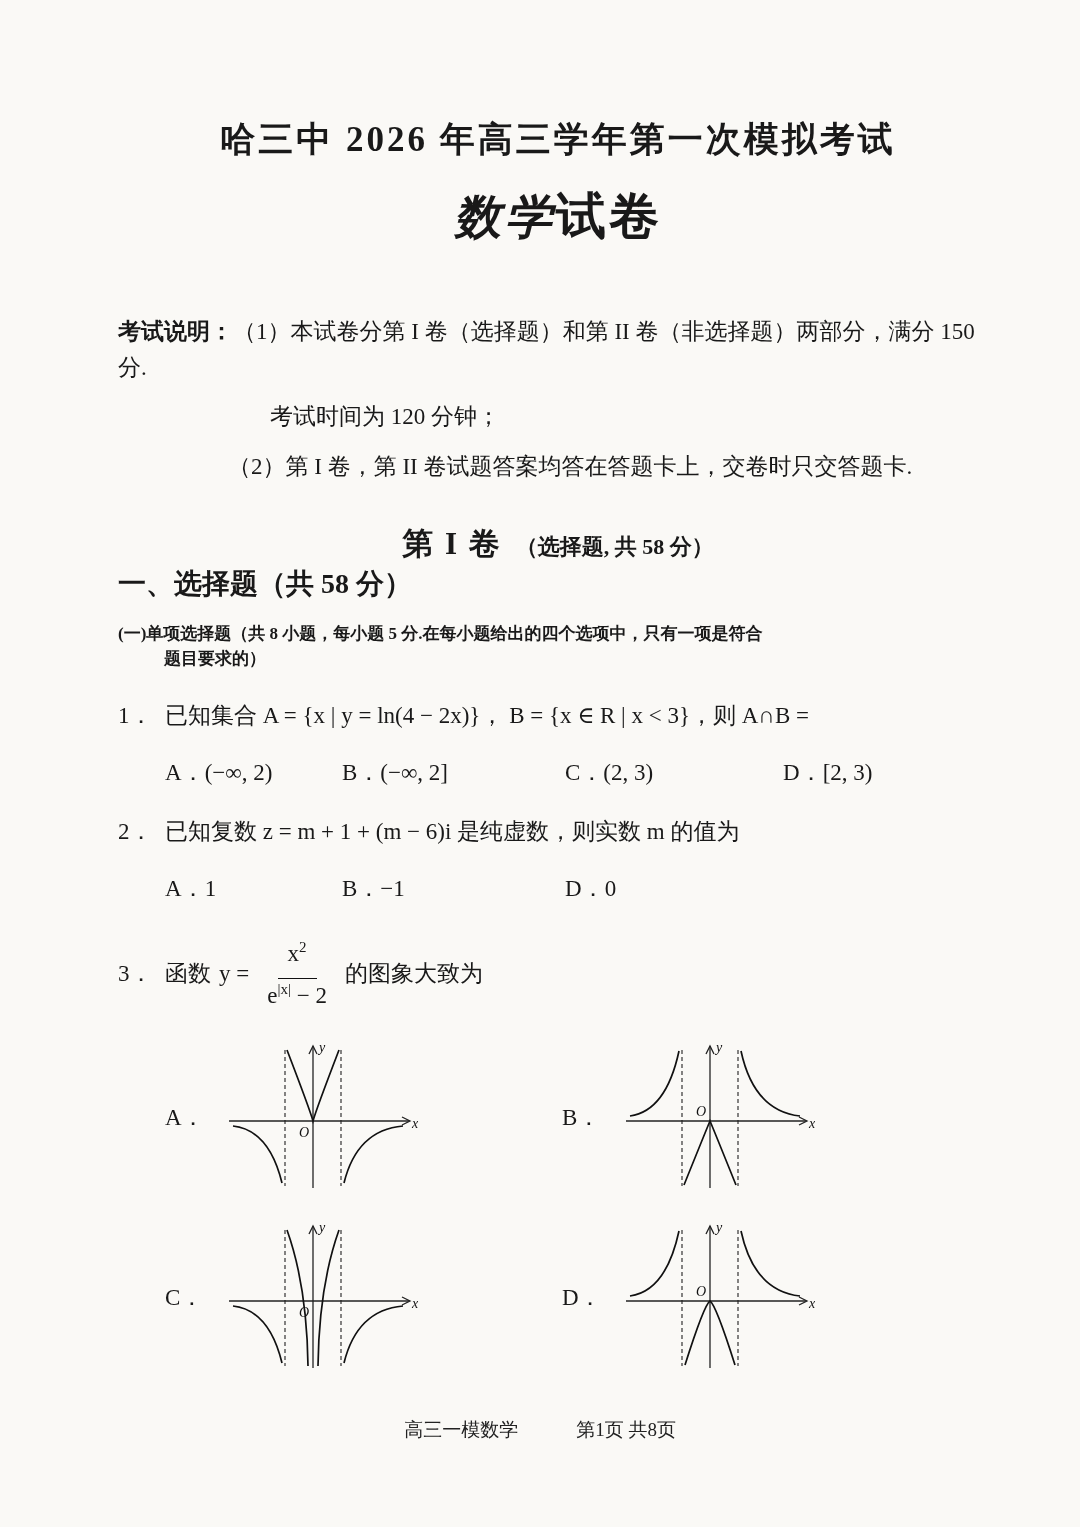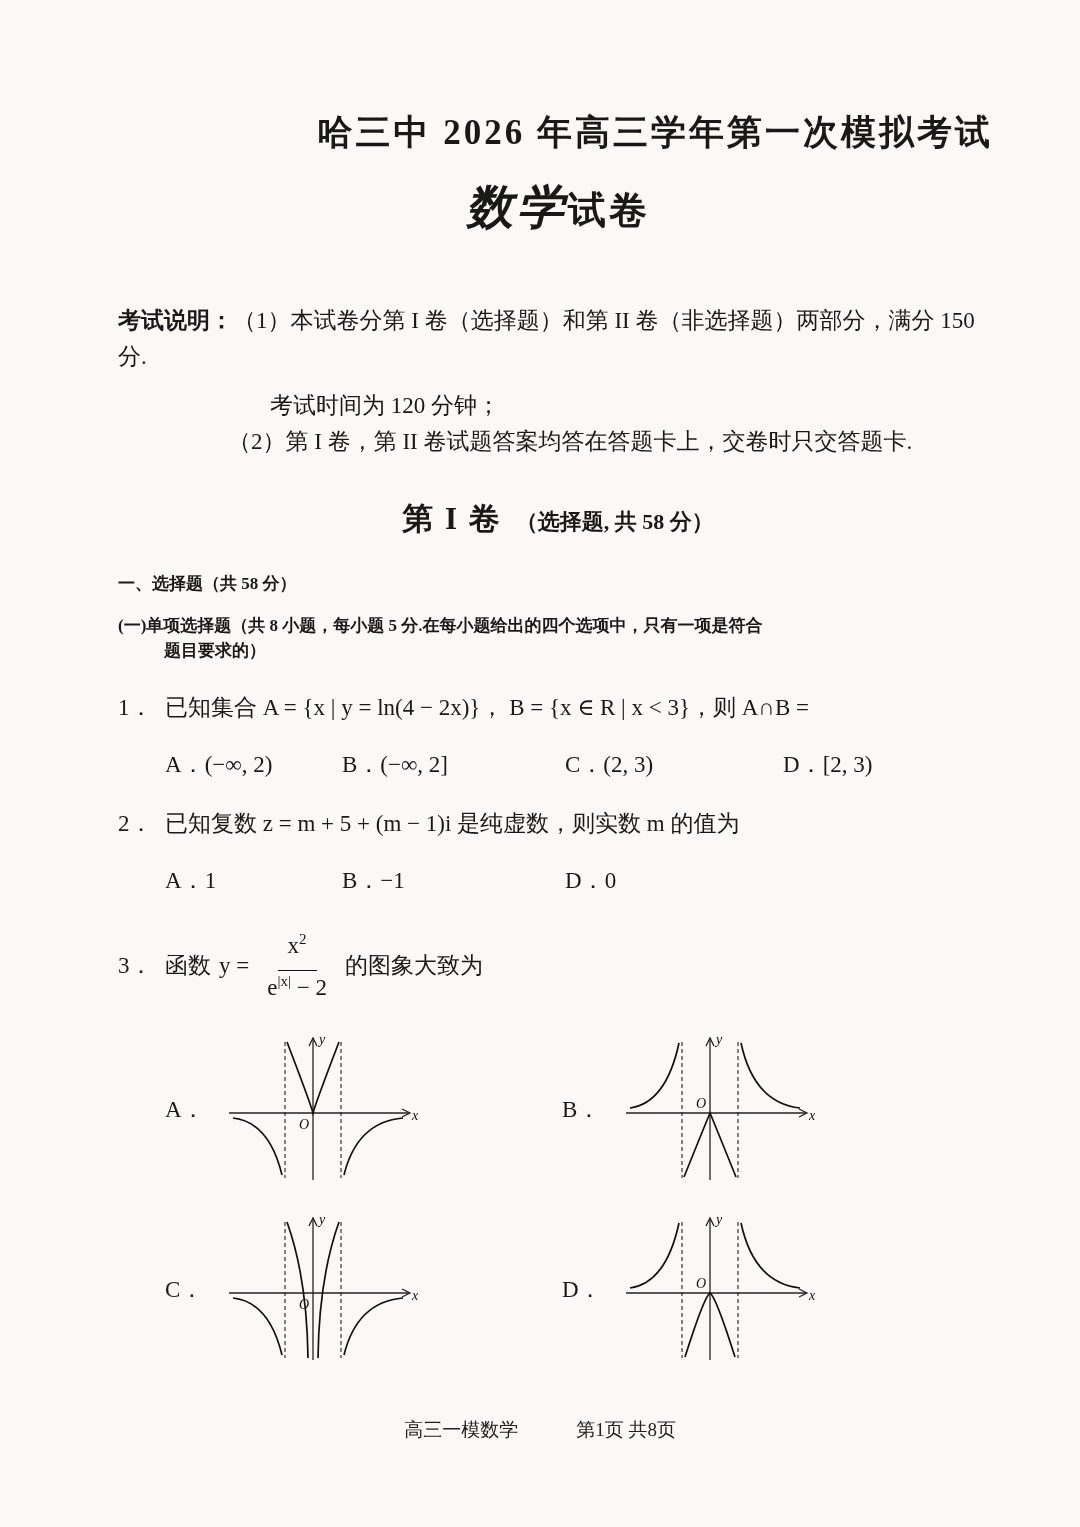--- a/index.html
+++ b/index.html
@@ -8,45 +8,45 @@
     width:1080px; height:1527px;
     margin:0 auto;
     background:#faf9f6;
     font-family:"Liberation Serif","DejaVu Serif",serif;
     color:#191919;
     box-sizing:border-box;
     padding:104px 82px 0 118px;
     overflow:hidden;
   }
   .title {
-    text-align:right;
+    text-align:center;
     font-size:35px;
     font-weight:bold;
     letter-spacing:3px;
-    margin:5px;
+    margin:12px;
   }
   .subtitle {
     text-align:center;
     margin-top:20px;
     font-weight:bold;
   }
   .subtitle .cal { font-size:47px; font-style:italic; letter-spacing:4px; }
-  .subtitle .reg { font-size:38px; letter-spacing:3px;margin-top:36px; }
+  .subtitle .reg { font-size:50px; letter-spacing:3px;margin-top:36px; }
   .notes { margin-top:64px; font-size:23px; line-height:1.55; }
   .notes .lbl { font-weight:bold; }
   .note-line2 { margin-left:152px; margin-top:14px; }
-  .note-line3 { margin-left:110px; margin-top:0; }
+  .note-line3 { margin-left:110px; margin-top:14px; }
   .section-title {
     text-align:center;
     margin-top:38px;
     font-weight:bold;
   }
   .section-title .big { font-size:31px; letter-spacing:2px; }
   .section-title .small { font-size:22px; margin-left:14px; }
-  .part-heading { margin-top:32px; font-size:17px; font-weight:bold; }
+  .part-heading { font-size:28px; font-weight:bold; }
   .sub-heading { margin-top:18px; font-size:17px; font-weight:bold; line-height:1.5; }
   .sub-heading .l2 { margin-left:46px; }
   .question { margin-top:28px; font-size:23px; }
   .q-stem { display:flex; }
   .q-num { width:47px; flex:none; }
   .opts { display:flex; margin-left:47px; margin-top:26px; font-size:23px;justify-content:space-between; }
   .opt { white-space:nowrap; }
   .opt1 { width:177px; }
   .opt2 { width:223px; }
   .opt3 { width:218px; }
@@ -112,21 +112,21 @@
       <span class="opt opt1"><span>A．</span><span>(−∞, 2)</span></span>
       <span class="opt opt2"><span>B．</span><span>(−∞, 2]</span></span>
       <span class="opt opt3"><span>C．</span><span>(2, 3)</span></span>
       <span class="opt opt4"><span>D．</span><span>[2, 3)</span></span>
     </div>
   </div>
 
   <div class="question">
     <div class="q-stem">
       <span class="q-num">2．</span>
-      <span>已知复数 z = m + 5 + (m − 1)i 是纯虚数，则实数 m 的值为</span>
+      <span>已知复数 z = m + 1 + (m − 6)i 是纯虚数，则实数 m 的值为</span>
     </div>
     <div class="opts">
       <span class="opt opt1"><span>A．</span><span>1</span></span>
       <span class="opt opt2"><span>B．</span><span>−1</span></span>
       <span class="opt opt4"><span>D．</span><span>0</span></span>
     </div>
   </div>
 
   <div class="q3line">
     <span class="q-num">3．</span>

